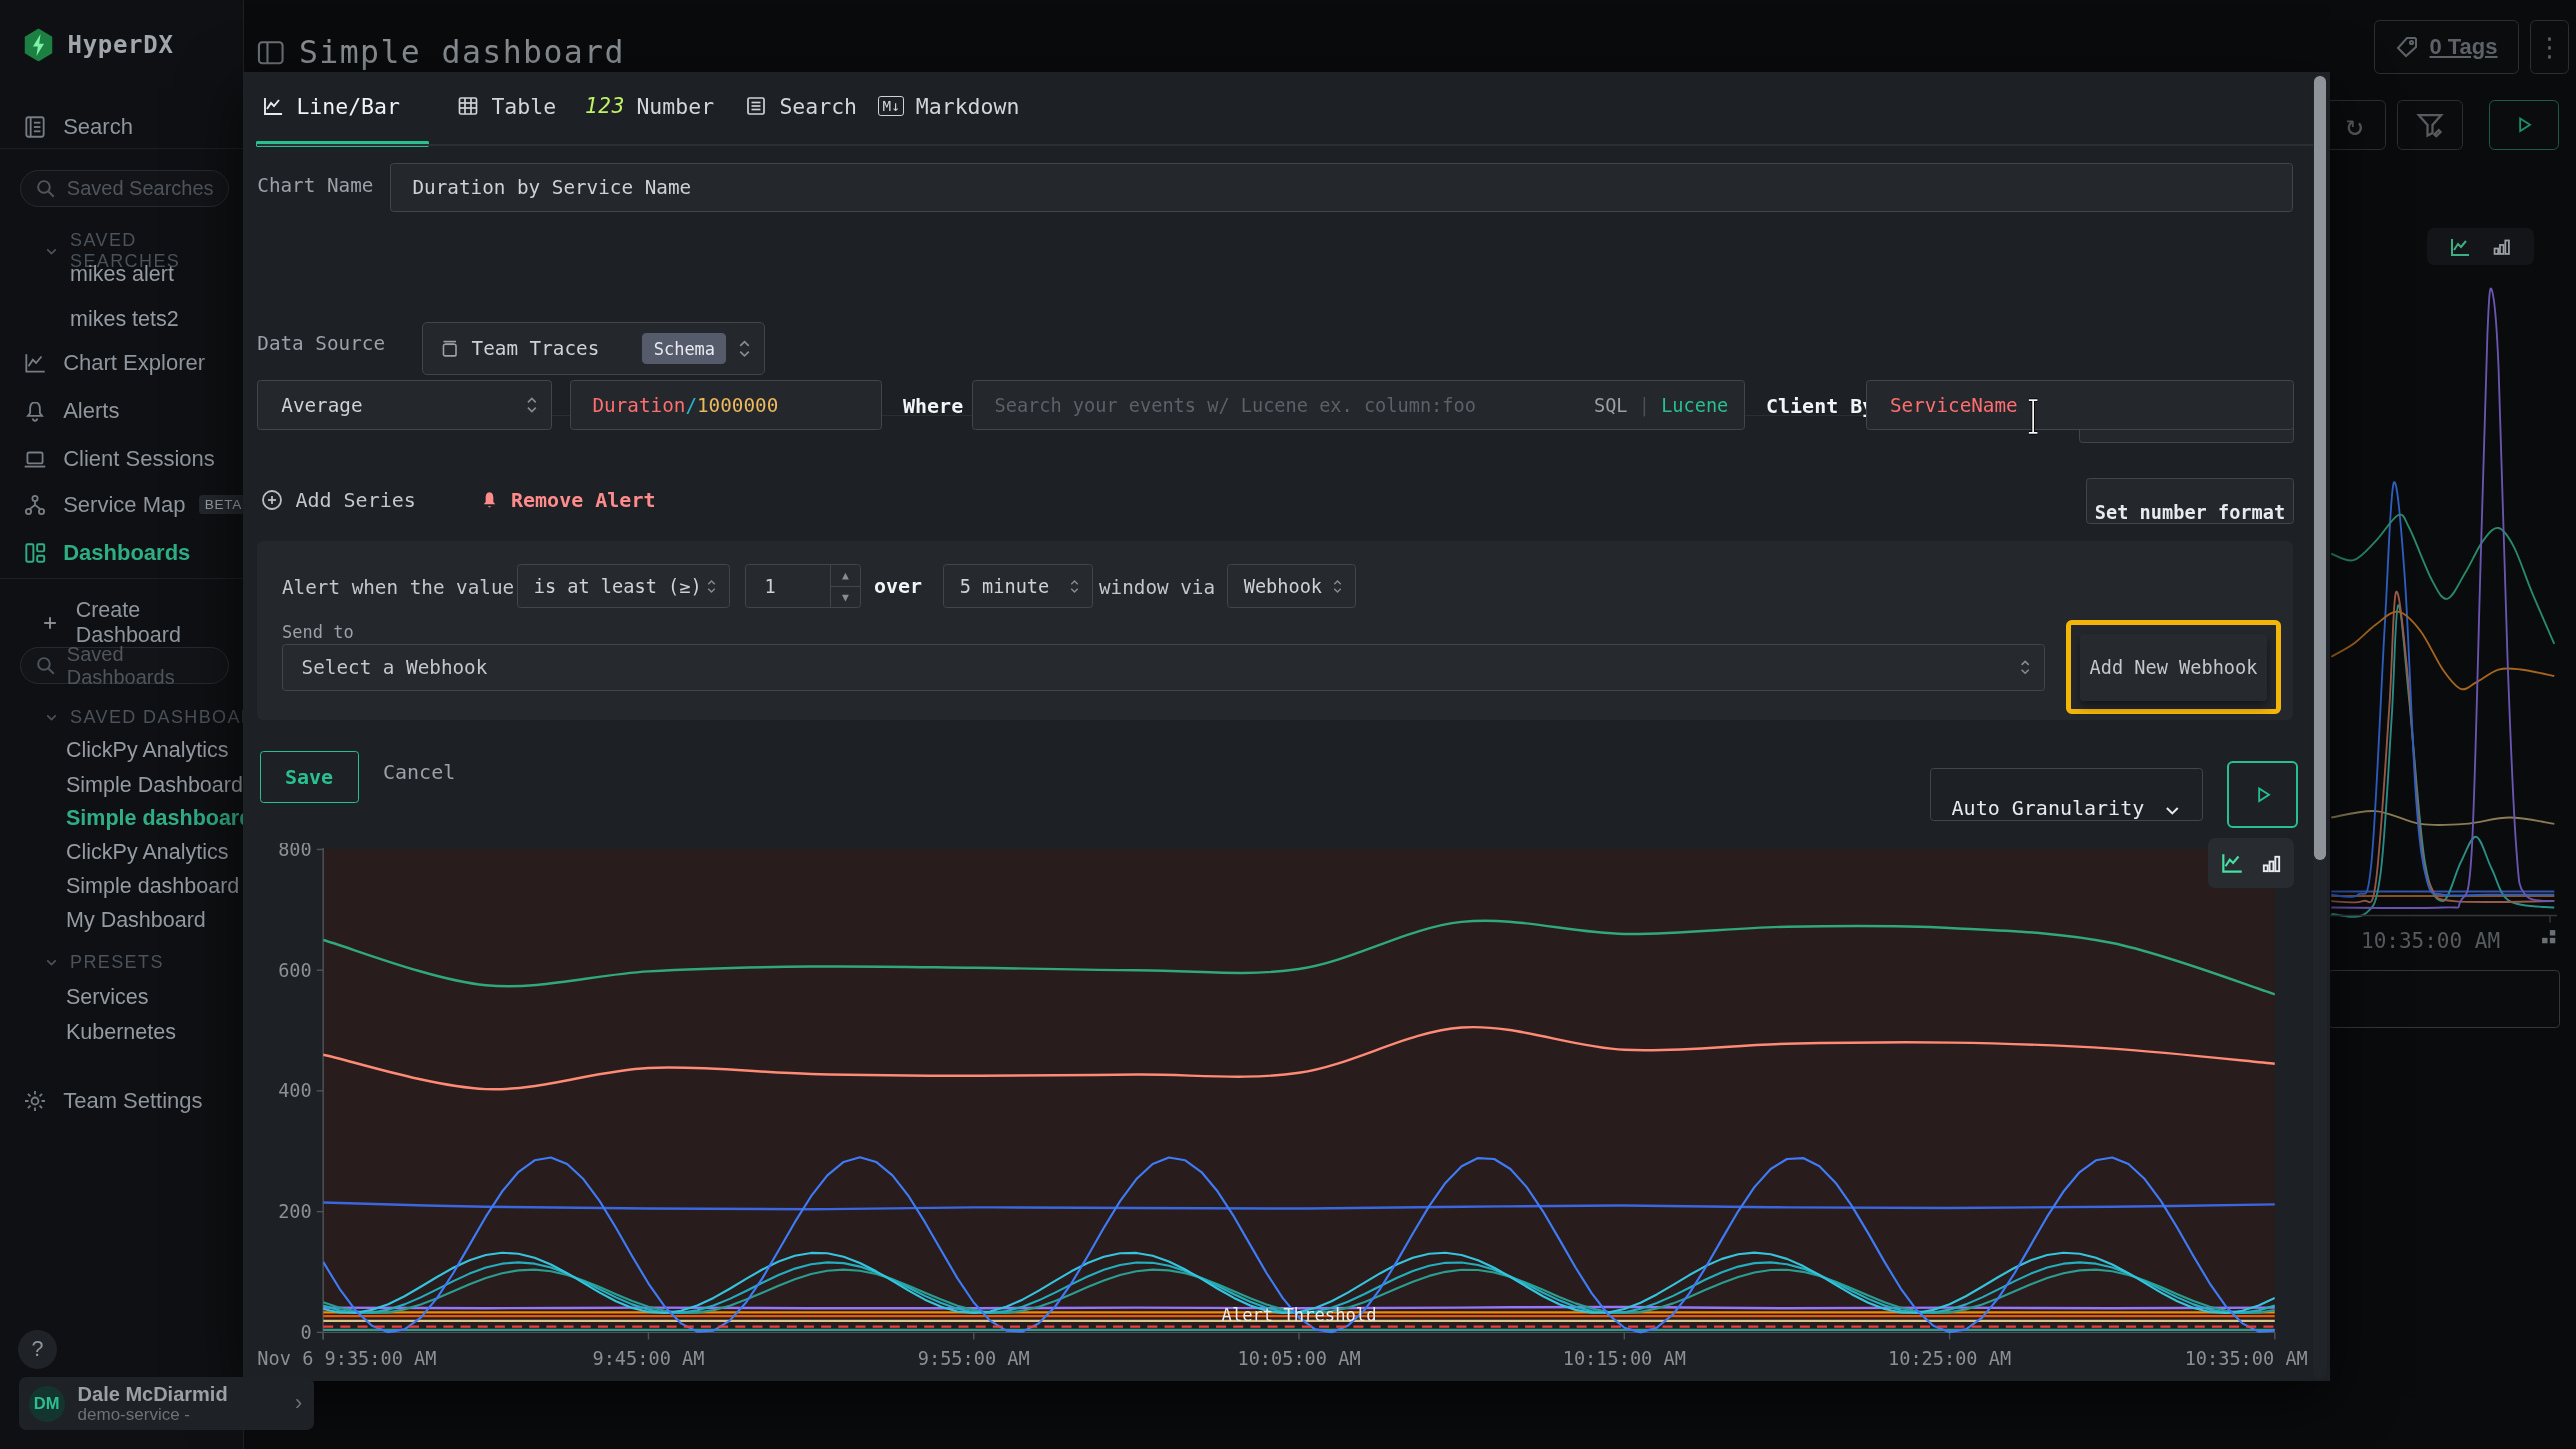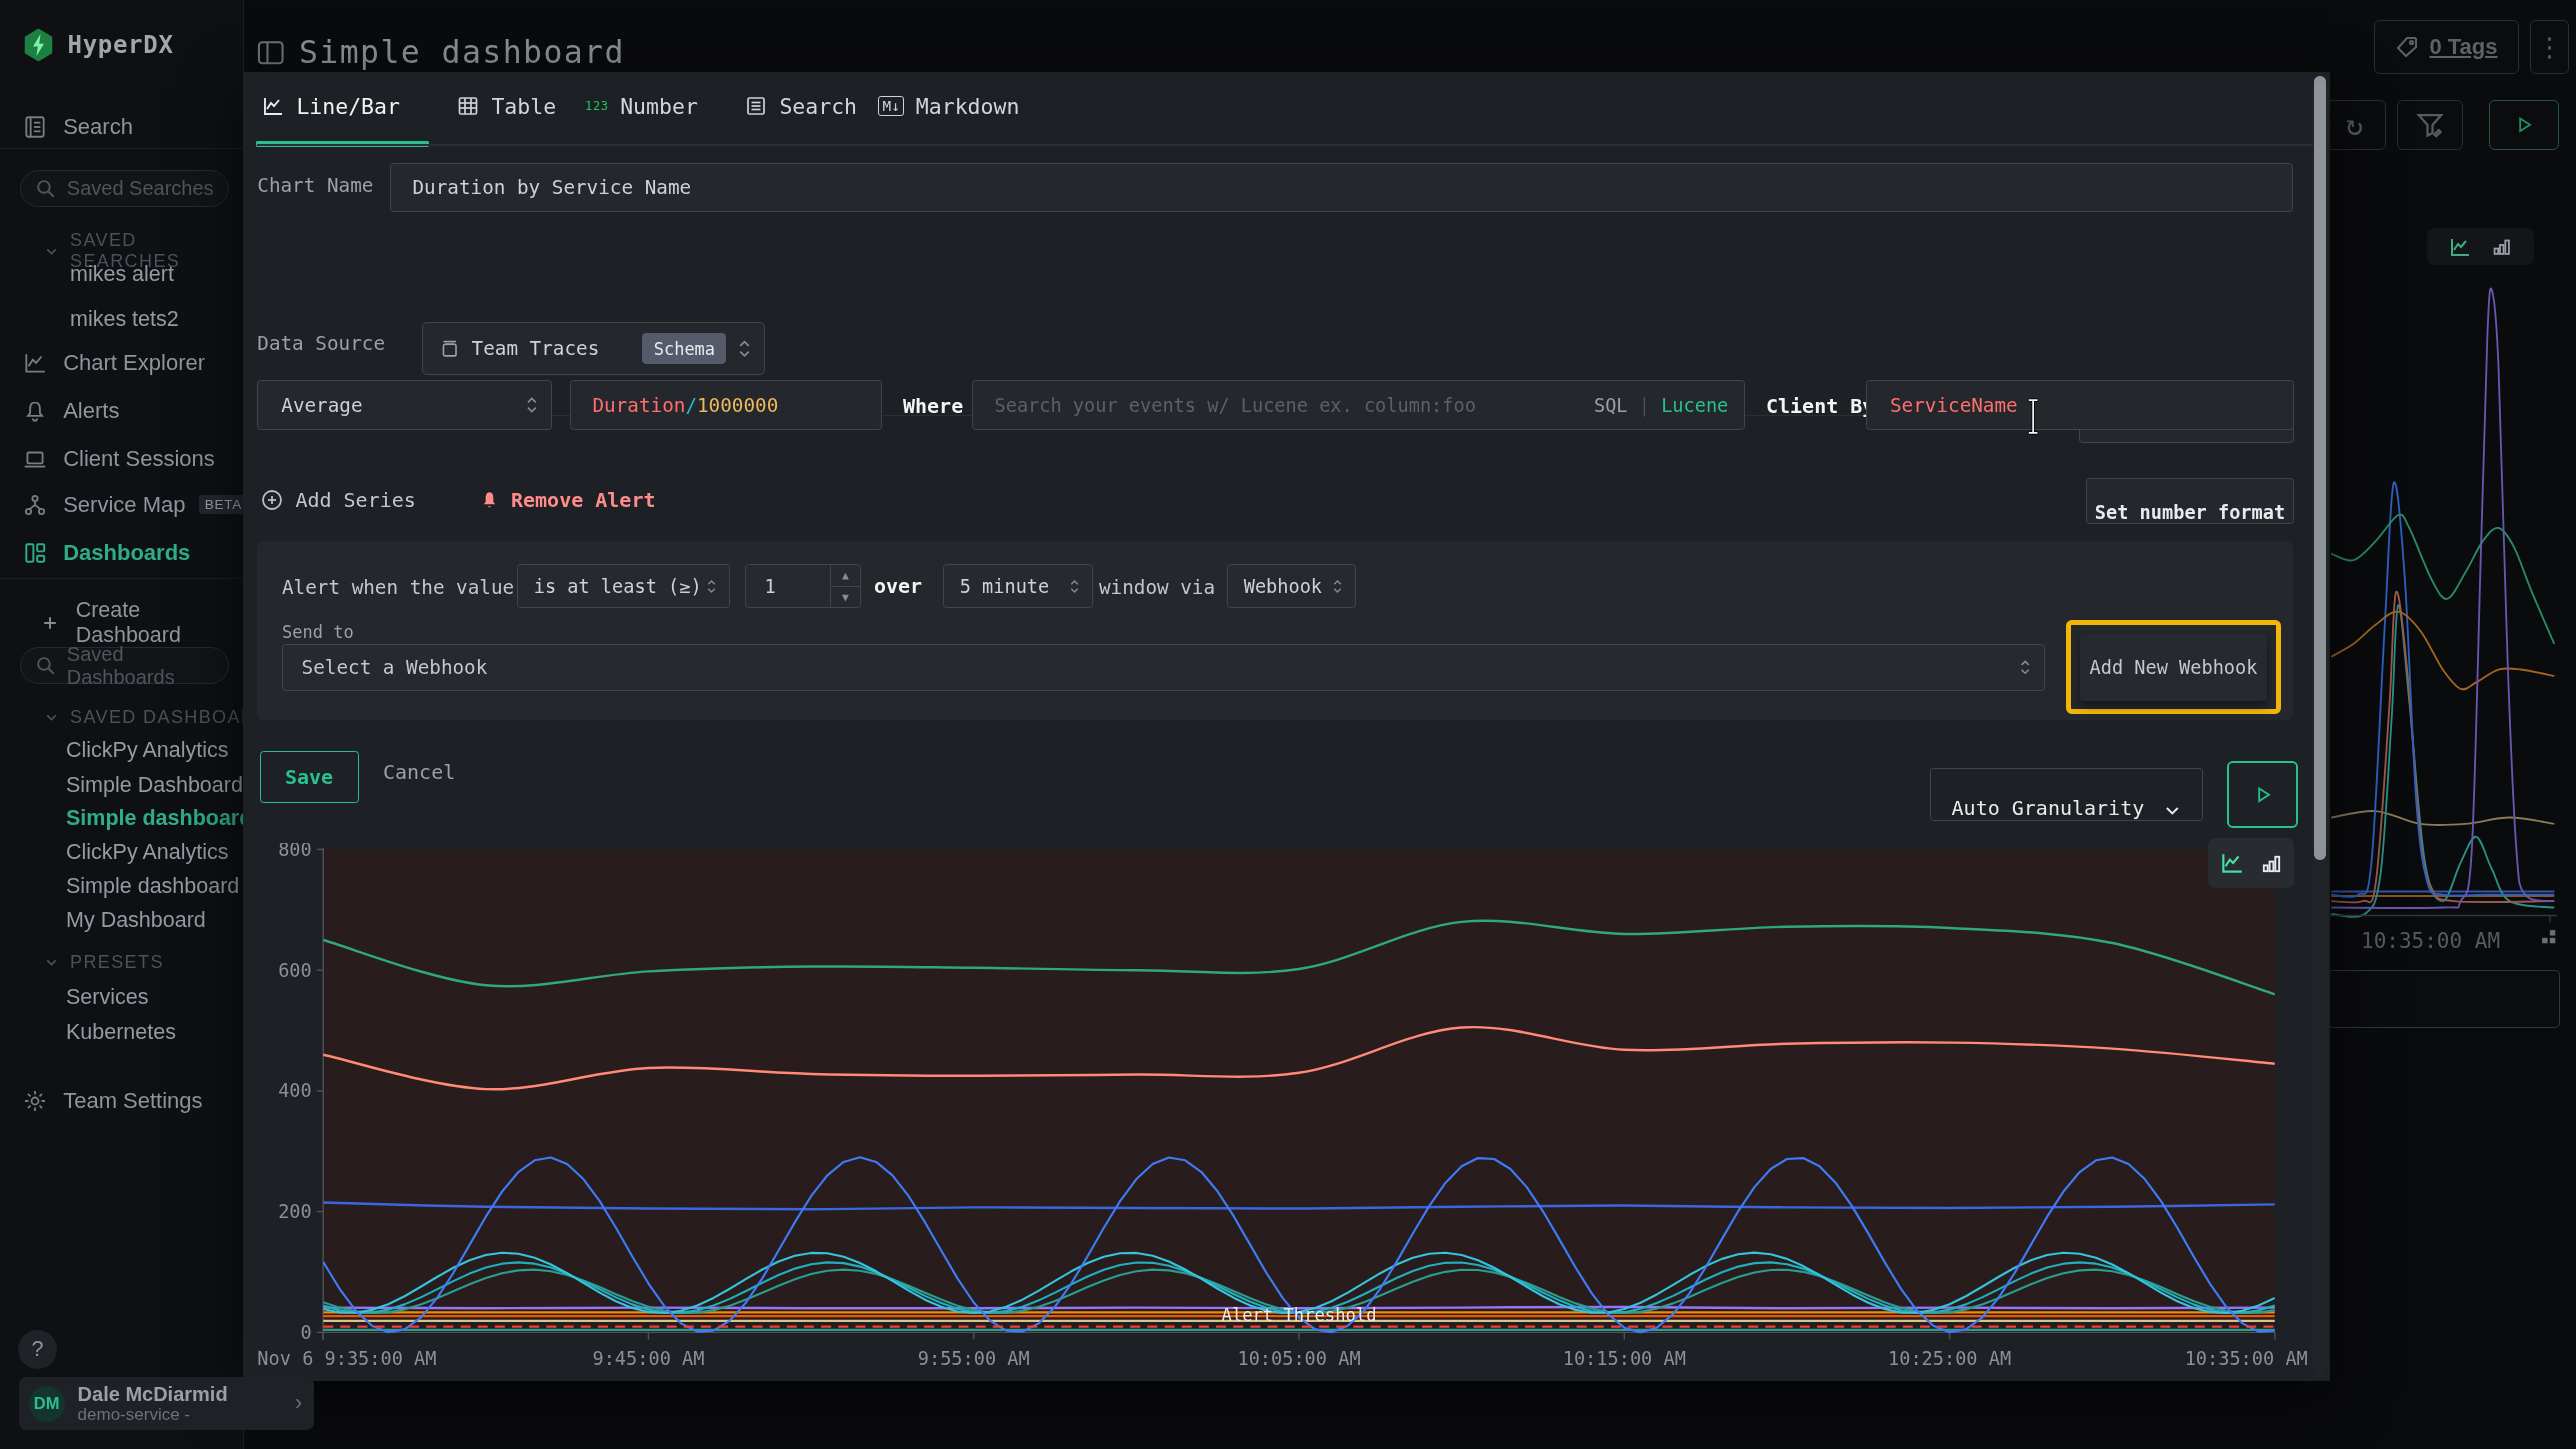--- a/index.html
+++ b/index.html
@@ -340,21 +340,21 @@
             <rect x="3.5" y="4" width="17" height="16" rx="1.5"></rect>
             <line x1="3.5" y1="9" x2="20.5" y2="9"></line>
             <line x1="3.5" y1="14" x2="20.5" y2="14"></line>
             <line x1="9" y1="4" x2="9" y2="20"></line>
             <line x1="15" y1="4" x2="15" y2="20"></line>
           </svg>
         </span>
       <span>Table</span>
     </div>
     <div class="tab" style="left:342px;">
-      <span style="font-size:12px;color:#22c55e;letter-spacing:0.7px;">123</span>
+      <span style="font-size:21px;color:#bef264;letter-spacing:0.7px;font-style:italic;">123</span>
       <span>Number</span>
     </div>
     <div class="tab" style="left:501px;">
       <span>
           <svg width="24" height="24" viewBox="0 0 24 24" fill="none" stroke="#cfd3d7" stroke-width="1.7">
             <rect x="4" y="4" width="16" height="16" rx="1.5"></rect>
             <line x1="7.5" y1="8.5" x2="16.5" y2="8.5"></line>
             <line x1="7.5" y1="12" x2="16.5" y2="12"></line>
             <line x1="7.5" y1="15.5" x2="16.5" y2="15.5"></line>
           </svg>

